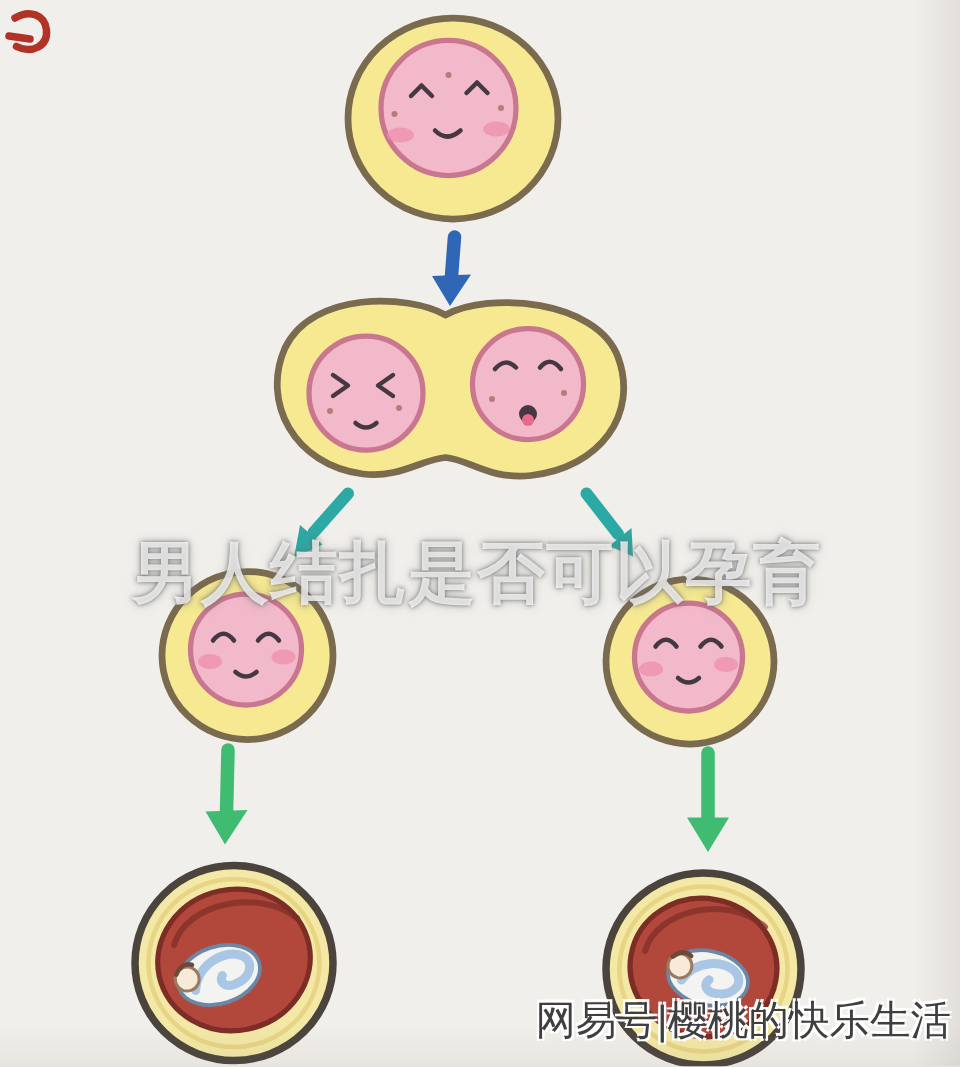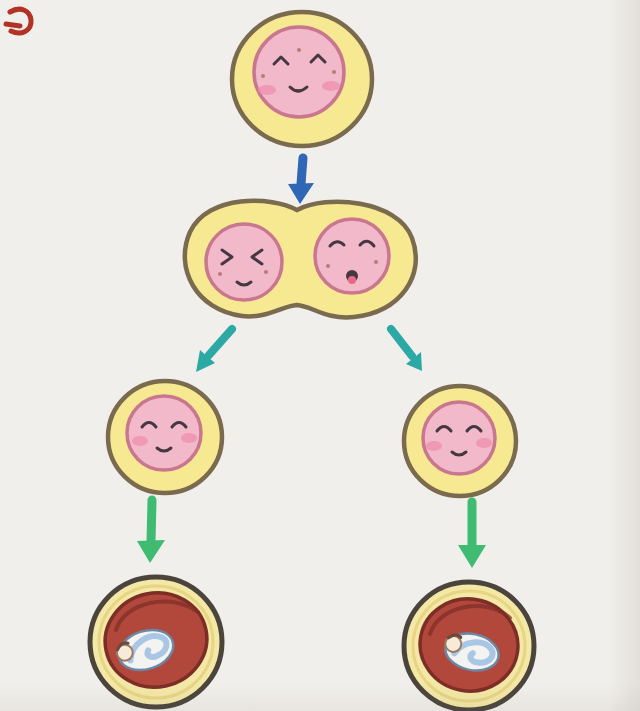--- a/index.html
+++ b/index.html
@@ -167,15 +167,17 @@
       <path class="embryo-line" d="M430 634 C 438 606, 486 596, 510 618"></path>
       <g transform="translate(472,652) rotate(12)">
         <ellipse class="swaddle" rx="27" ry="18"></ellipse>
         <path class="swaddle-stripe" d="M -17 5 C -11 -10, 9 -15, 18 -7 C 24 -1, 19 8, 8 9 C 1 10, -3 5, 1 1"></path>
         <circle class="baby-head" cx="-20" cy="-4" r="8"></circle>
         <path class="baby-hair" d="M -26 -9 q 6 -7 12 -3"></path>
       </g>
     </g>
   </svg>
 
+  <div class="wm-center">男人结扎是否可以孕育</div>
+  <div class="wm-bottom-right">网易号|樱桃的快乐生活</div>
 
   <div class="vignette"></div>
 </div>
 
 </body></html>

